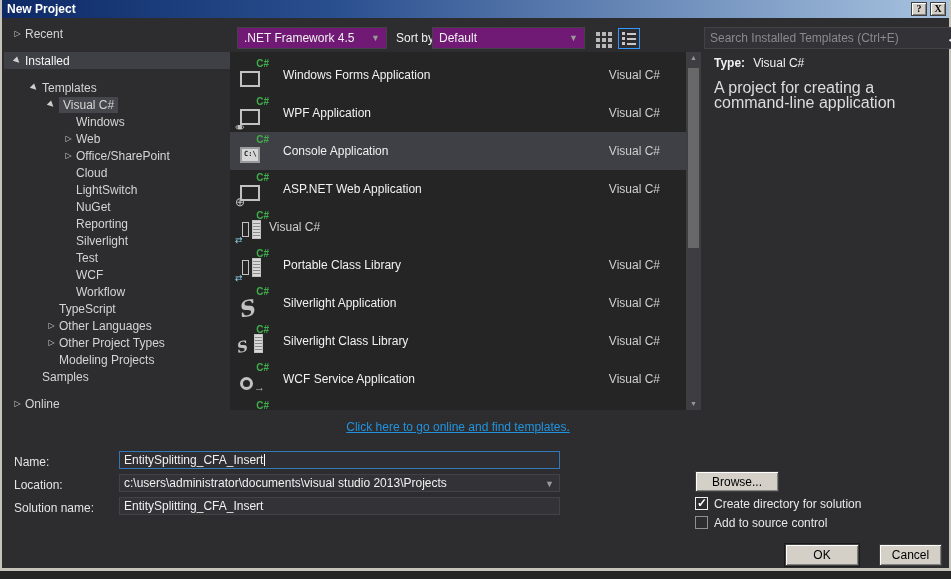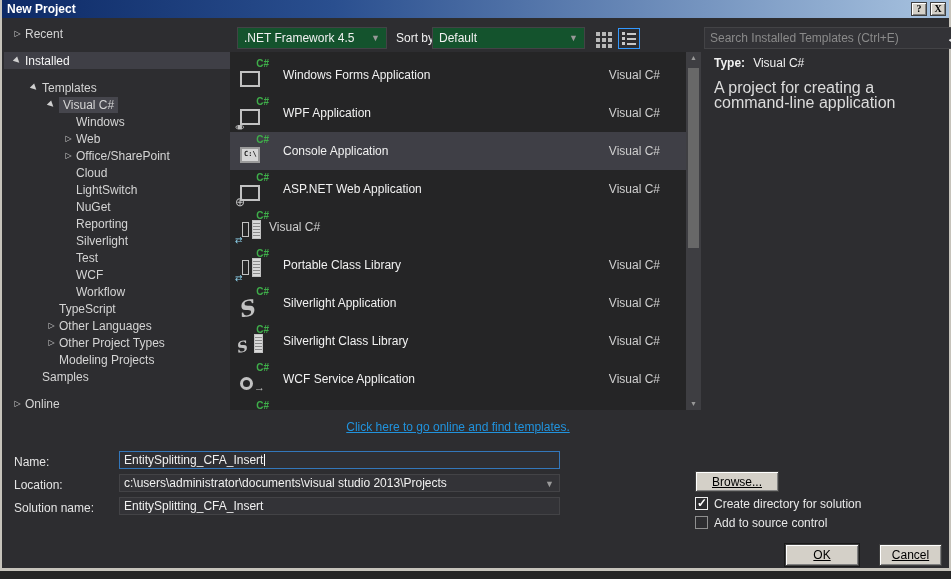--- a/index.html
+++ b/index.html
@@ -23,21 +23,21 @@
   #tree { position: absolute; left: 2px; top: 25px; width: 226px; }
   .tree-row { height: 17px; display: flex; align-items: center; font-size: 12px; color: #d4d4d4;
     cursor: default; white-space: nowrap; }
   .tree-row.section { margin-top: 10px; }
   .tree-row.hl { background: #3f3f46; color: #f5f5f5; }
   .arrow { flex: 0 0 15px; width: 15px; text-align: center; font-size: 8px; color: #d0d0d0; }
   .arrow.expanded { transform: rotate(45deg); }
   .tlabel.sel { background: #46464d; padding: 1px 4px; }
 
   
-  .combo { background: #14532d; border: 1px solid #434346; color: #f1f1f1; font-size: 12px;
+  .combo { background: #701a75; border: 1px solid #434346; color: #f1f1f1; font-size: 12px;
     display: flex; align-items: center; padding: 0 6px; }
   .combo .cval { flex: 1; overflow: hidden; white-space: nowrap; }
   .combo .caret { color: #999; font-size: 9px; margin-left: 4px; }
   .plain-label { color: #f1f1f1; font-size: 12px; }
 
   #grid-icon { display: grid; grid-template-columns: repeat(3, 4px); grid-gap: 2px; }
   #grid-icon span { width: 4px; height: 4px; background: #b8b8b8; }
   #list-icon { width: 22px; height: 21px; border: 1px solid #3399ff; padding: 3px 3px;
     display: flex; flex-direction: column; justify-content: space-between; }
   #list-icon .li-row { display: flex; align-items: center; }
@@ -104,21 +104,21 @@
   .form-label { position: absolute; font-size: 12px; color: #e4e4e4; }
   .field { position: absolute; left: 117px; width: 441px; height: 18px; background: #333337;
     border: 1px solid #434346; color: #f1f1f1; font-size: 12px; display: flex; align-items: center;
     padding: 0 4px; white-space: nowrap; overflow: hidden; }
   #name-field { border: 1px solid #3377bb; background: #2f2f33; }
   .text-caret { display: inline-block; width: 1px; height: 12px; background: #fff; margin-left: 1px; }
   .dd-arrow { position: absolute; right: 5px; top: 4px; color: #9a9a9a; font-size: 9px; }
 
   .wbtn { position: absolute; background: #d4d0c8; color: #000; font-size: 12px; text-align: center;
     border: 1px solid #404040; box-shadow: inset 1px 1px 0 #fff, inset -1px -1px 0 #808080;
-    display: flex; align-items: center; justify-content: center; cursor: default; text-decoration: underline; }
+    display: flex; align-items: center; justify-content: center; cursor: default; }
   .cb { position: absolute; width: 13px; height: 13px; border: 1px solid #8f8f8f; background: transparent; }
   .cb.checked { border-color: #efefef; }
   .cb.checked::after { content: "✓"; position: absolute; left: 1px; top: -2px; color: #fff;
     font-size: 12px; font-weight: bold; }
   .cb-label { position: absolute; font-size: 12px; color: #e8e8e8; }
 </style>
 </head>
 <body>
 
 <div id="window">

